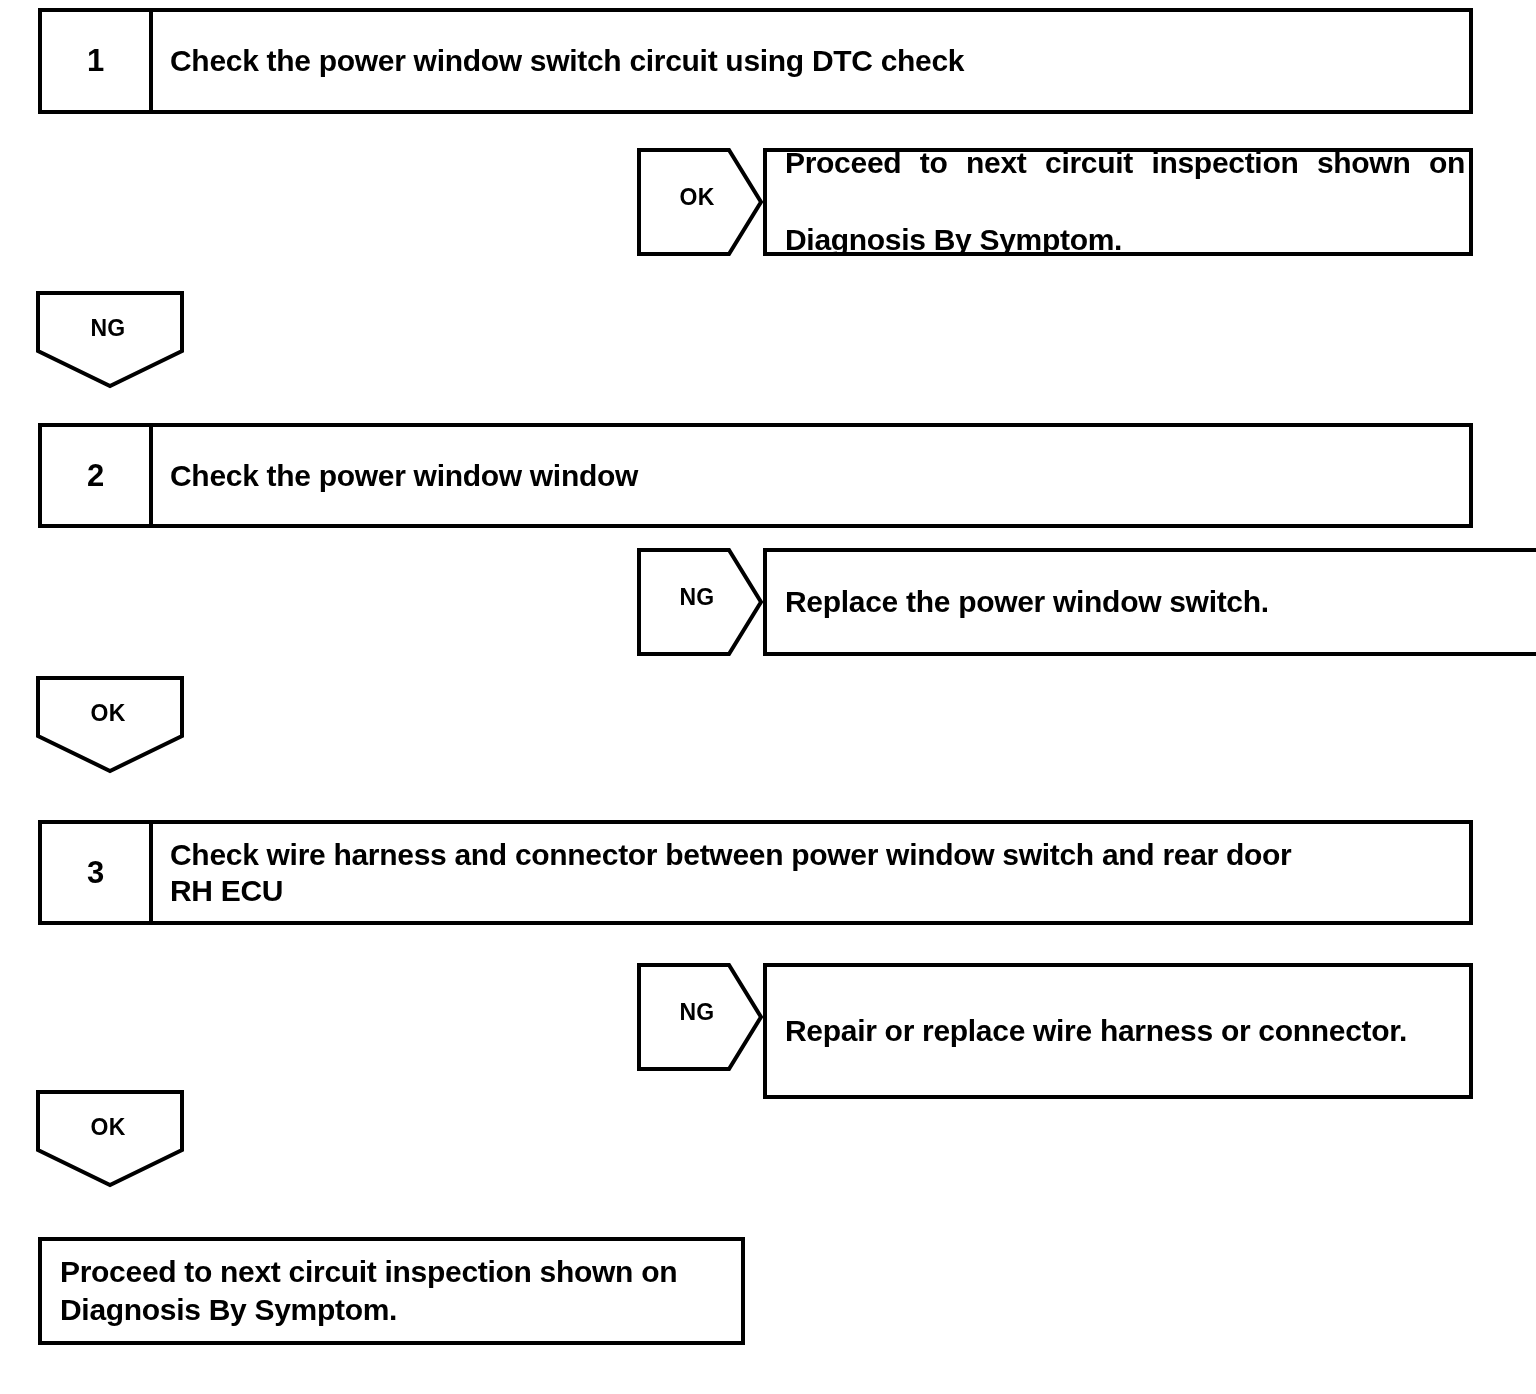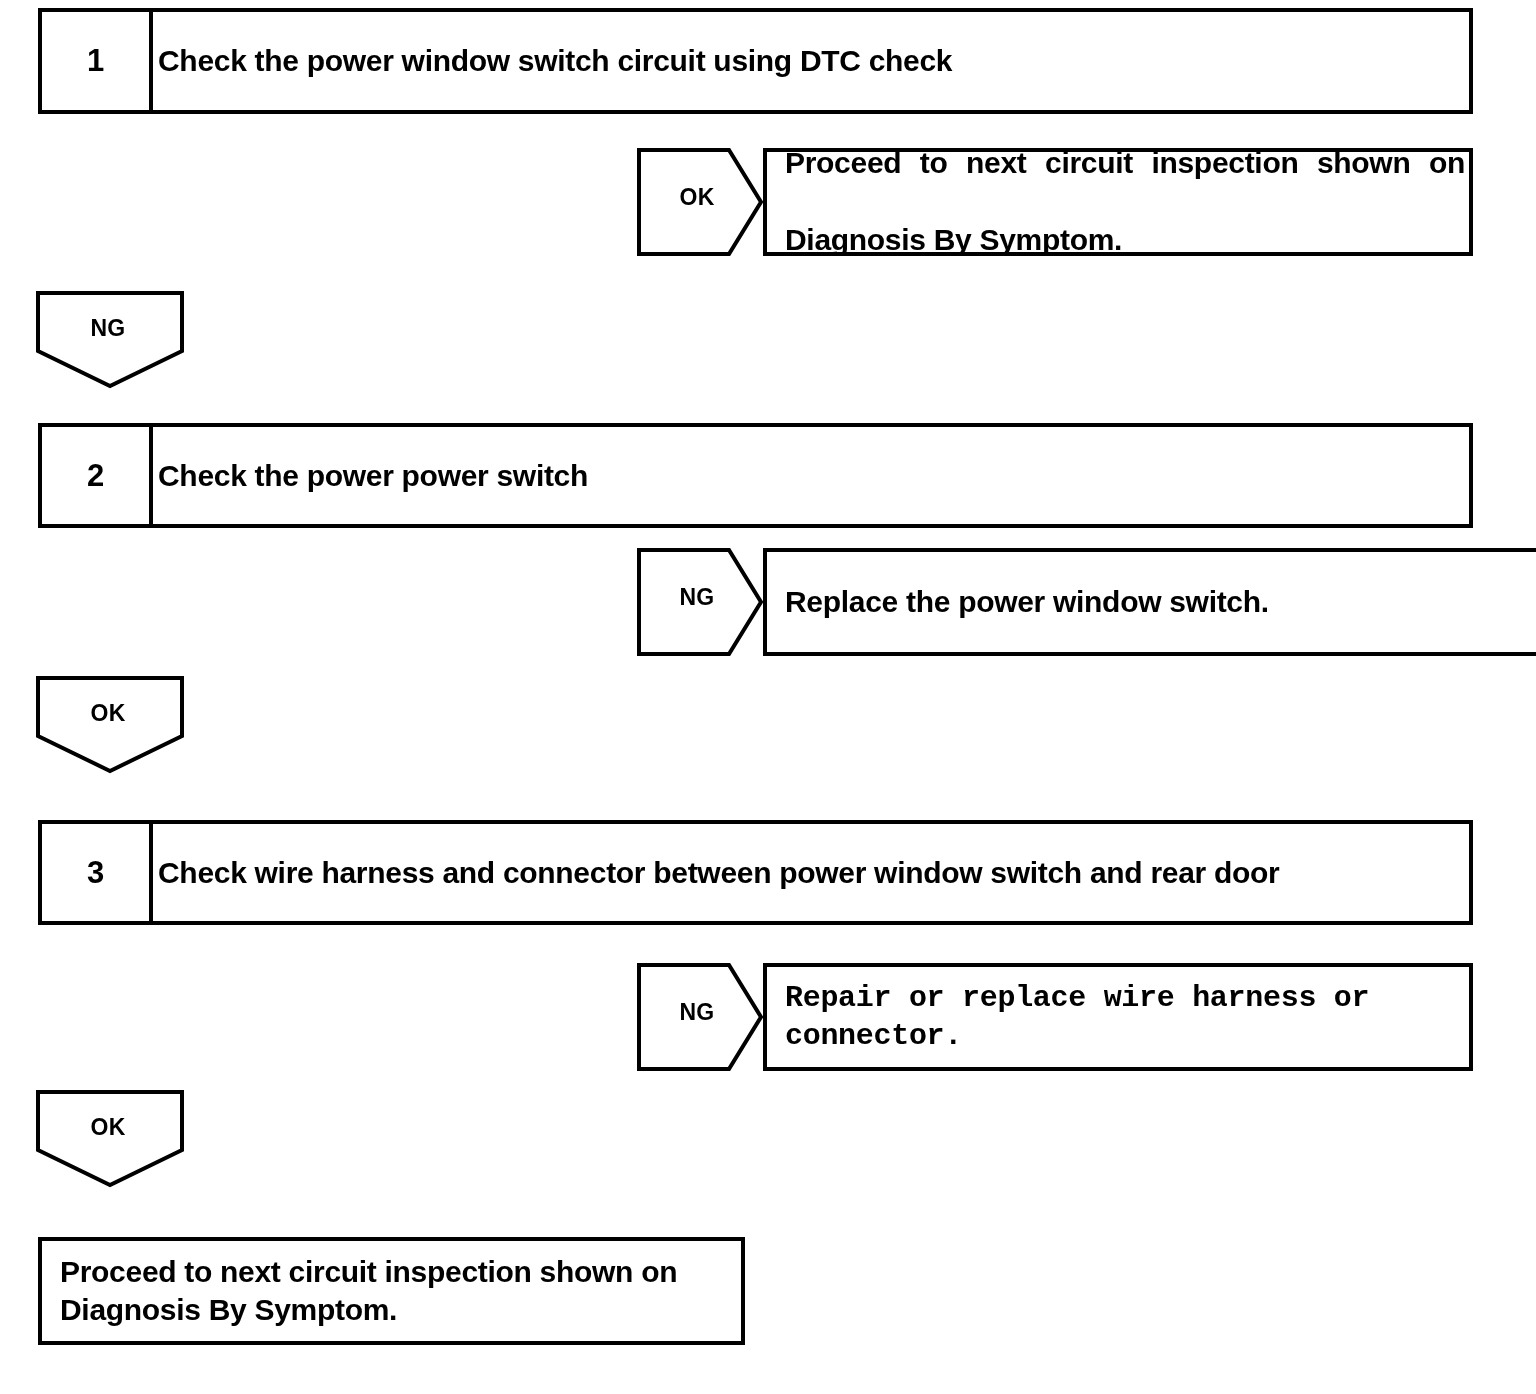--- a/index.html
+++ b/index.html
@@ -41,21 +41,21 @@
     align-items: center;
     justify-content: center;
     font-size: 31px;
     font-weight: bold;
     letter-spacing: 0px;
   }
   .step-text {
     flex: 1 1 auto;
     display: flex;
     align-items: center;
-    padding-left: 5px;
+    padding-left: 17px;
     padding-right: 10px;
     font-size: 30px;
     font-weight: bold;
     line-height: 1.18;
     letter-spacing: -0.3px;
   }
   .step-text.two-line {
     align-items: center;
   }
 
@@ -147,21 +147,21 @@
 
   <div class="conn conn-down" style="left:36px; top:291px; width:150px; height:98px;">
     <svg width="150" height="98" viewBox="0 0 150 98">
       <polygon points="2,2 146,2 146,60 74,95 2,60" fill="#ffffff" stroke="#000000" stroke-width="4" stroke-linejoin="miter"></polygon>
     </svg>
     <div class="conn-label" style="top:24px;">NG</div>
   </div>
 
   <div class="step-box" style="left:38px; top:423px; width:1435px; height:105px;">
     <div class="step-num">2</div>
-    <div class="step-text">Check the power power switch</div>
+    <div class="step-text">Check the power window window</div>
   </div>
 
   <div class="conn conn-right" style="left:637px; top:548px; width:126px; height:108px;">
     <svg width="126" height="108" viewBox="0 0 126 108">
       <polygon points="2,2 92,2 124,54 92,106 2,106" fill="#ffffff" stroke="#000000" stroke-width="4" stroke-linejoin="miter"></polygon>
     </svg>
     <div class="conn-label" style="top:36px;">NG</div>
   </div>
 
   <div class="result-box" style="left:763px; top:548px; width:784px; height:108px;">
@@ -175,32 +175,33 @@
       <polygon points="2,2 146,2 146,60 74,95 2,60" fill="#ffffff" stroke="#000000" stroke-width="4" stroke-linejoin="miter"></polygon>
     </svg>
     <div class="conn-label" style="top:24px;">OK</div>
   </div>
 
   <div class="step-box" style="left:38px; top:820px; width:1435px; height:105px;">
     <div class="step-num">3</div>
     <div class="step-text two-line">
       <span>
         <span style="display:block;">Check wire harness and connector between power window switch and rear door</span>
+        <span style="display:block;">RH ECU</span>
       </span>
     </div>
   </div>
 
   <div class="conn conn-right" style="left:637px; top:963px; width:126px; height:108px;">
     <svg width="126" height="108" viewBox="0 0 126 108">
       <polygon points="2,2 92,2 124,54 92,106 2,106" fill="#ffffff" stroke="#000000" stroke-width="4" stroke-linejoin="miter"></polygon>
     </svg>
     <div class="conn-label" style="top:36px;">NG</div>
   </div>
 
-  <div class="result-box" style="left:763px; top:963px; width:710px; height:108px;font-family:Liberation Mono, monospace;">
+  <div class="result-box" style="left:763px; top:963px; width:710px; height:136px;">
     <span class="just">
       <span class="line">Repair or replace wire harness or connector.</span>
     </span>
   </div>
 
   <div class="conn conn-down" style="left:36px; top:1090px; width:150px; height:98px;">
     <svg width="150" height="98" viewBox="0 0 150 98">
       <polygon points="2,2 146,2 146,60 74,95 2,60" fill="#ffffff" stroke="#000000" stroke-width="4" stroke-linejoin="miter"></polygon>
     </svg>
     <div class="conn-label" style="top:24px;">OK</div>

